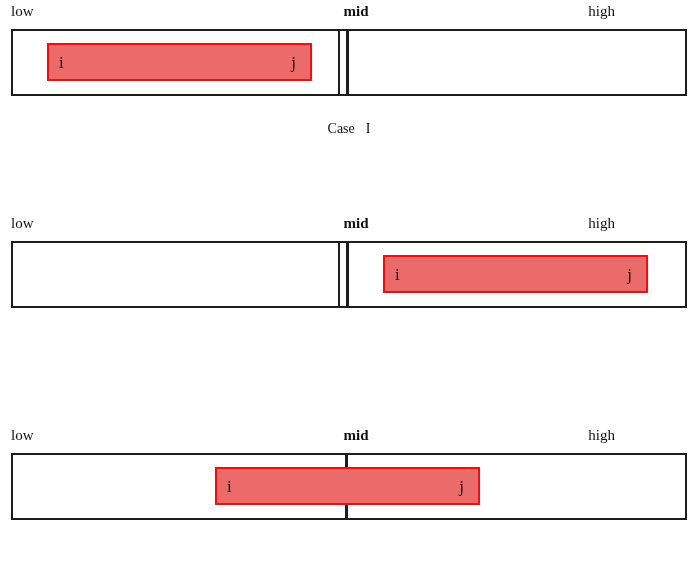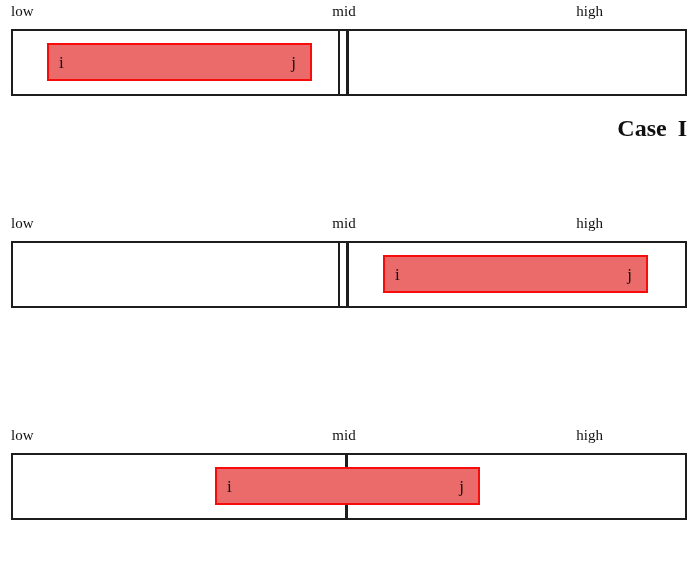--- a/index.html
+++ b/index.html
@@ -21,22 +21,22 @@
   .sec-0{top:0;}
   .sec-1{top:212px;}
   .sec-2{top:424px;}
 
   .axis-label{
     position:absolute;top:2px;
     font-size:15px;line-height:19px;color:var(--text);
     white-space:nowrap;
   }
   .axis-low{left:11px;}
-  .axis-mid{left:344px;transform:translateX(-50%);}
-  .axis-high{right:16px;font-family:Liberation Serif, serif;}
+  .axis-mid{left:356px;transform:translateX(-50%);font-weight:bold;}
+  .axis-high{right:4px;font-family:Liberation Serif, serif;}
 
   .array-box{
     position:absolute;left:11px;top:29px;
     width:676px;height:67px;
     box-sizing:border-box;
     border:2px solid var(--outline);
     background:#ffffff;
   }
   .divider{
     position:absolute;top:0;height:63px;
@@ -52,22 +52,22 @@
     box-sizing:border-box;
     background:var(--range-fill);
     border:2px solid var(--range-border);
     display:flex;justify-content:space-between;align-items:center;
     padding:0 14px 0 10px;
     font-size:17px;line-height:17px;color:var(--text);
     z-index:2;
   }
   .case-title{
     position:absolute;left:11px;top:118px;width:676px;
-    text-align:right;
-    font-size:24px;line-height:21px;font-weight:bold;
+    text-align:center;
+    font-size:14px;line-height:21px;font-weight:normal;
     color:var(--text);
     white-space:nowrap;
   }
   .case-title .numeral{margin-left:11px;}
 </style>
 </head>
 <body>
 
 <div id="page">
 

